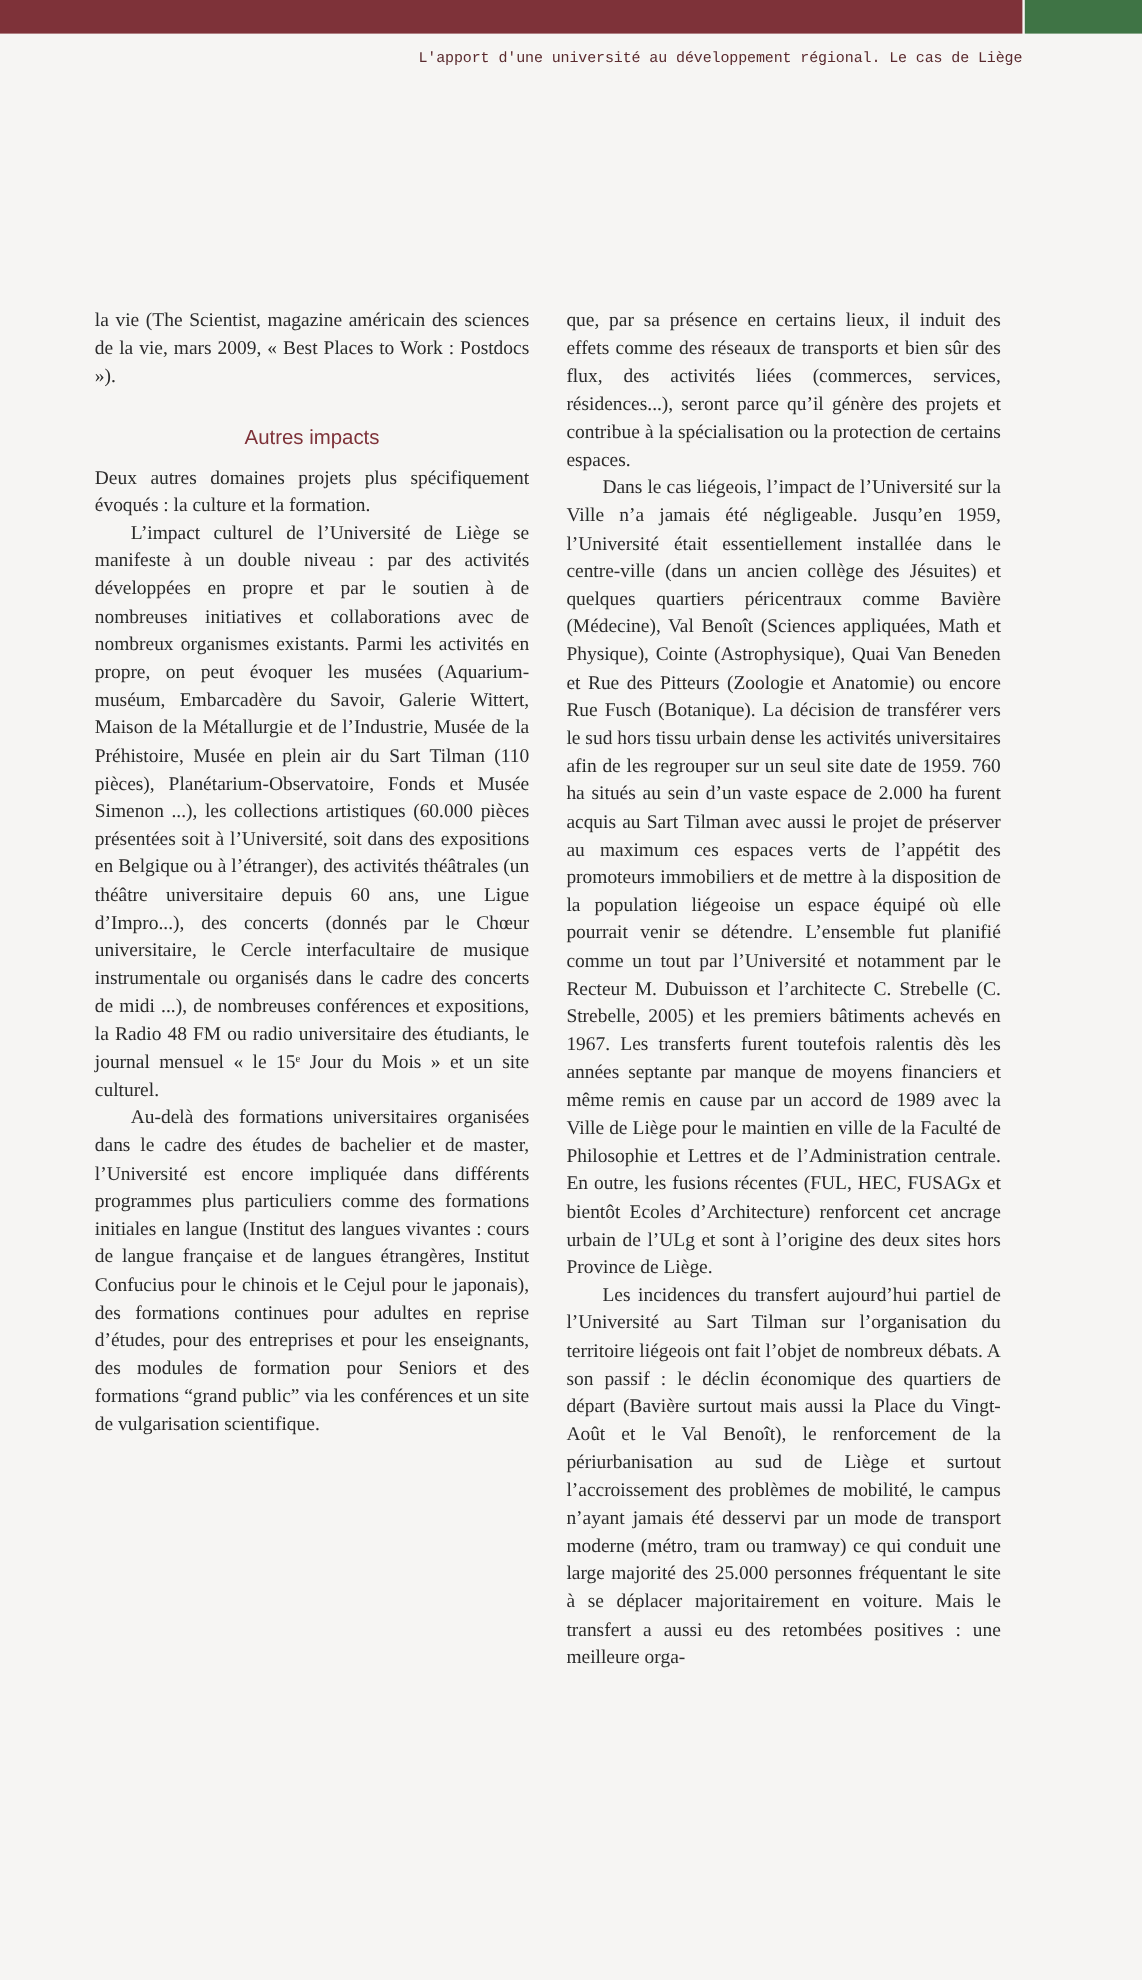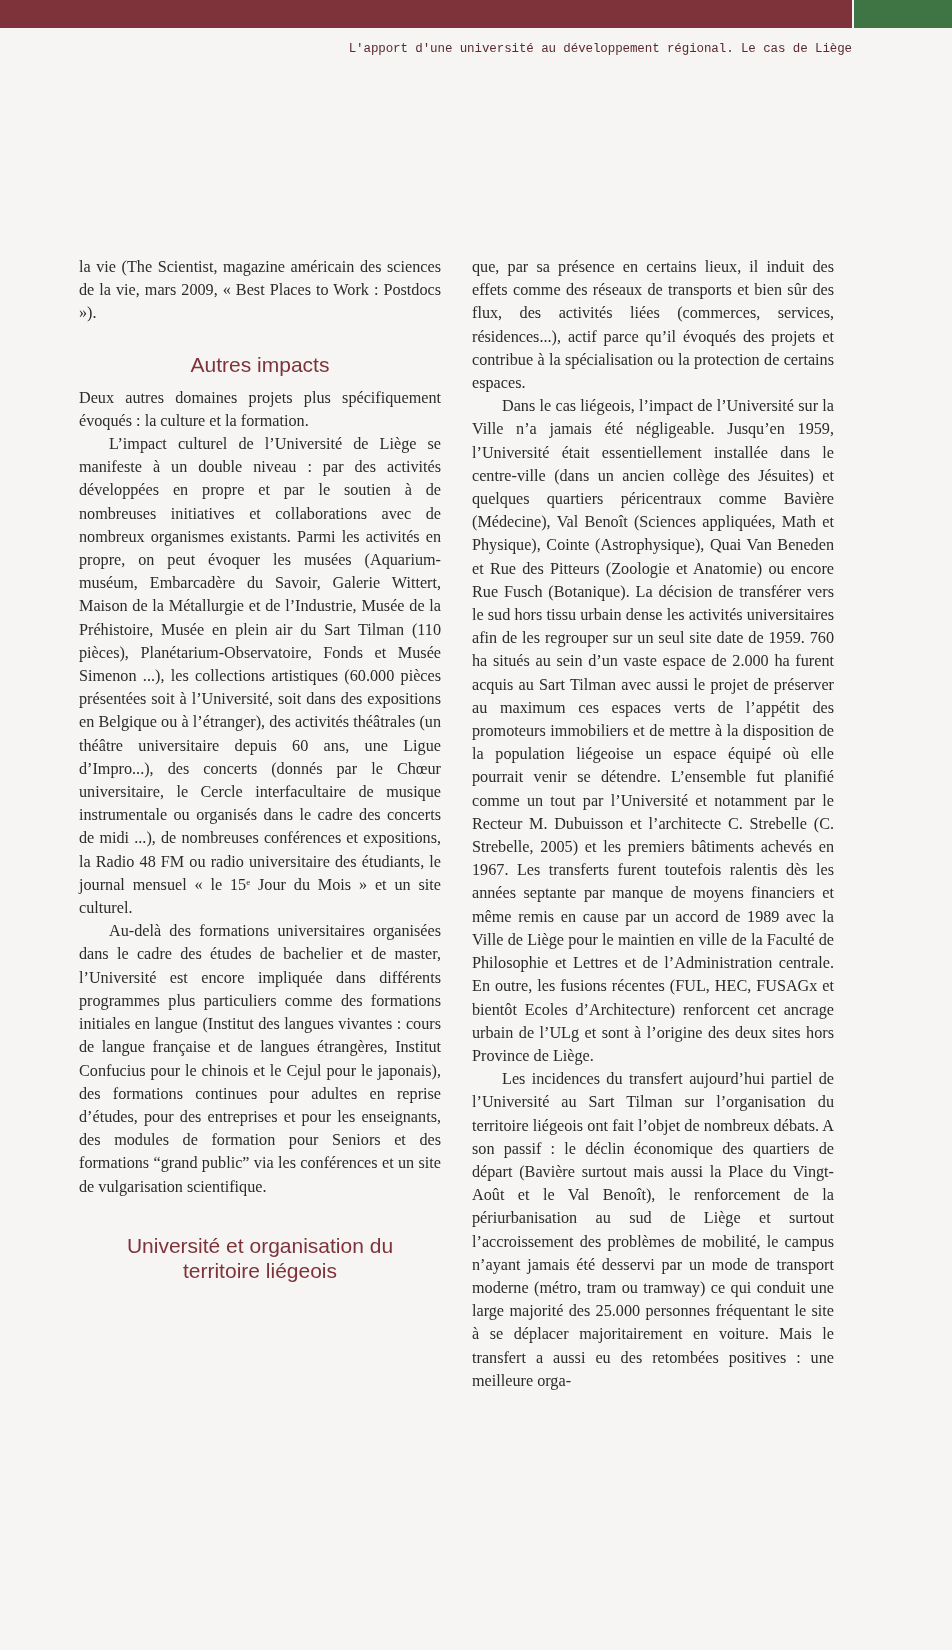--- a/index.html
+++ b/index.html
@@ -55,21 +55,21 @@
   .column p {
     margin: 0;
   }
   .column p.indent {
     text-indent: 30px;
   }
   h2.section-title {
     font-family: "Liberation Sans", "DejaVu Sans", sans-serif;
     font-weight: normal;
     color: #7e3239;
-    font-size: 21px;
+    font-size: 17px;
     line-height: 25px;
     text-align: center;
     margin: 0;
   }
   .h-autres {
     margin-top: 26px !important;
     margin-bottom: 10px !important;
   }
   .h-univ {
     margin-top: 34px !important;
@@ -97,22 +97,21 @@
 </div>
 
 <div class="running-head">L'apport d'une université au développement régional. Le cas de Liège</div>
 
 <div class="column col-left">
   <p>la vie (The Scientist, magazine américain des sciences de la vie, mars 2009, « Best Places to Work : Postdocs »).</p>
   <h2 class="section-title h-autres">Autres impacts</h2>
   <p>Deux autres domaines projets plus spécifiquement évoqués : la culture et la formation.</p>
   <p class="indent"><span>L’impact culturel de l’Université de Liège se manifeste à un double niveau : par des activités développées en propre et par le soutien à de nombreuses initiatives et collaborations avec de nombreux organismes existants. Parmi les activités en propre, on peut évoquer les musées (Aquarium-muséum, Embarcadère du Savoir, Galerie Wittert, Maison de la Métallurgie et de l’Industrie, Musée de la Préhistoire, Musée en plein air du Sart Tilman (110 pièces), Planétarium-Observatoire, Fonds et Musée Simenon ...), les collections artistiques (60.000 pièces présentées soit à l’Université, soit dans des expositions en Belgique ou à l’étranger), des activités théâtrales (un théâtre universitaire depuis 60 ans, une Ligue d’Impro...), des concerts (donnés par le Chœur universitaire, le Cercle interfacultaire de musique instrumentale ou organisés dans le cadre des concerts de midi ...), de nombreuses conférences et expositions, la Radio 48 FM ou radio universitaire des étudiants, le journal mensuel « le 15</span><sup class="ordinal">e</sup><span> Jour du Mois » et un site culturel.</span></p>
   <p class="indent">Au-delà des formations universitaires organisées dans le cadre des études de bachelier et de master, l’Université est encore impliquée dans différents programmes plus particuliers comme des formations initiales en langue (Institut des langues vivantes : cours de langue française et de langues étrangères, Institut Confucius pour le chinois et le Cejul pour le japonais), des formations continues pour adultes en reprise d’études, pour des entreprises et pour les enseignants, des modules de formation pour Seniors et des formations “grand public” via les conférences et un site de vulgarisation scientifique.</p>
-  <h2 class="section-title h-univ"><span>Université et organisation du</span><br><span>territoire liégeois</span></h2>
 </div>
 
 <div class="column col-right">
-  <p>que, par sa présence en certains lieux, il induit des effets comme des réseaux de transports et bien sûr des flux, des activités liées (commerces, services, résidences...), actif parce qu’il évoqués des projets et contribue à la spécialisation ou la protection de certains espaces.</p>
+  <p>que, par sa présence en certains lieux, il induit des effets comme des réseaux de transports et bien sûr des flux, des activités liées (commerces, services, résidences...), seront parce qu’il génère des projets et contribue à la spécialisation ou la protection de certains espaces.</p>
   <p class="indent">Dans le cas liégeois, l’impact de l’Université sur la Ville n’a jamais été négligeable. Jusqu’en 1959, l’Université était essentiellement installée dans le centre-ville (dans un ancien collège des Jésuites) et quelques quartiers péricentraux comme Bavière (Médecine), Val Benoît (Sciences appliquées, Math et Physique), Cointe (Astrophysique), Quai Van Beneden et Rue des Pitteurs (Zoologie et Anatomie) ou encore Rue Fusch (Botanique). La décision de transférer vers le sud hors tissu urbain dense les activités universitaires afin de les regrouper sur un seul site date de 1959. 760 ha situés au sein d’un vaste espace de 2.000 ha furent acquis au Sart Tilman avec aussi le projet de préserver au maximum ces espaces verts de l’appétit des promoteurs immobiliers et de mettre à la disposition de la population liégeoise un espace équipé où elle pourrait venir se détendre. L’ensemble fut planifié comme un tout par l’Université et notamment par le Recteur M. Dubuisson et l’architecte C. Strebelle (C. Strebelle, 2005) et les premiers bâtiments achevés en 1967. Les transferts furent toutefois ralentis dès les années septante par manque de moyens financiers et même remis en cause par un accord de 1989 avec la Ville de Liège pour le maintien en ville de la Faculté de Philosophie et Lettres et de l’Administration centrale. En outre, les fusions récentes (FUL, HEC, FUSAGx et bientôt Ecoles d’Architecture) renforcent cet ancrage urbain de l’ULg et sont à l’origine des deux sites hors Province de Liège.</p>
   <p class="indent">Les incidences du transfert aujourd’hui partiel de l’Université au Sart Tilman sur l’organisation du territoire liégeois ont fait l’objet de nombreux débats. A son passif : le déclin économique des quartiers de départ (Bavière surtout mais aussi la Place du Vingt-Août et le Val Benoît), le renforcement de la périurbanisation au sud de Liège et surtout l’accroissement des problèmes de mobilité, le campus n’ayant jamais été desservi par un mode de transport moderne (métro, tram ou tramway) ce qui conduit une large majorité des 25.000 personnes fréquentant le site à se déplacer majoritairement en voiture. Mais le transfert a aussi eu des retombées positives : une meilleure orga-</p>
 </div>
 
 <div class="page-number">55</div>
 
 </body></html>

